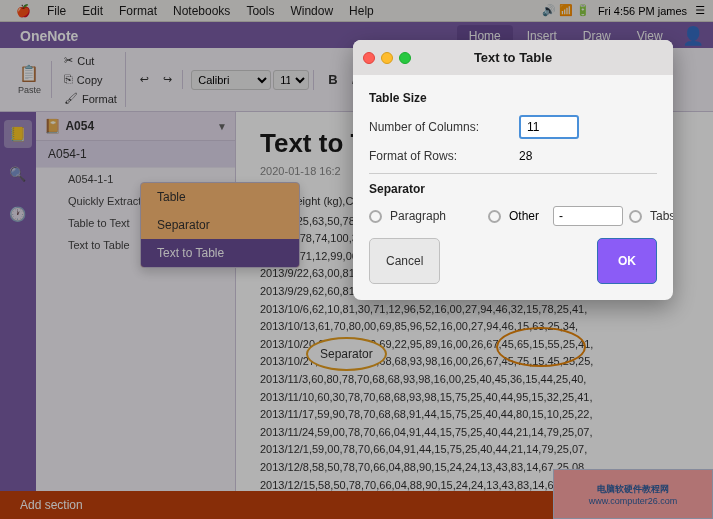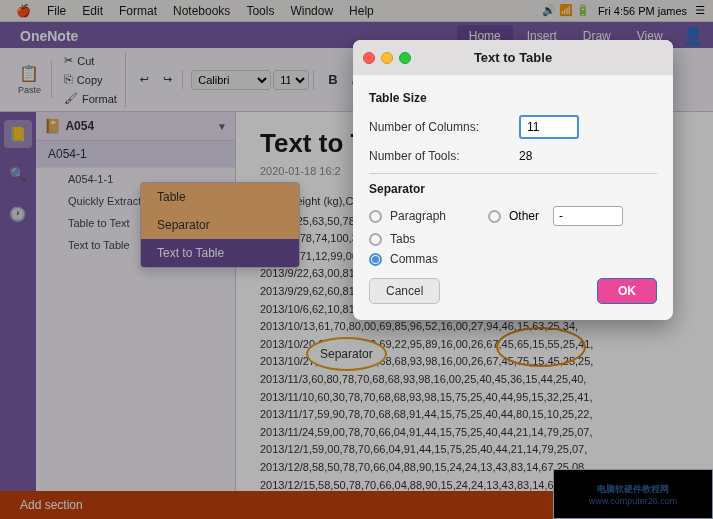--- a/index.html
+++ b/index.html
@@ -293,21 +293,21 @@
       outline: none;
       background: #fff;
     }
     .modal-separator {
       height: 1px;
       background: #ccc;
       margin: 8px 0;
     }
     .radio-group {
       display: flex;
-      flex-direction: column;
+      flex-direction: row;
       gap: 6px;
       margin-bottom: 8px;
     }
     .radio-row {
       display: flex;
       align-items: center;
       gap: 8px;
     }
     .radio-label {
       font-size: 12px;
@@ -330,22 +330,22 @@
     .btn-cancel {
       padding: 5px 16px;
       background: #e8e8e8;
       border: 1px solid #c0c0c0;
       border-radius: 5px;
       font-size: 12px;
       cursor: pointer;
       color: #333;
     }
     .btn-ok {
-      padding: 5px 20px;
-      background: #ec4899;
+      padding: 15px 20px;
+      background: #8b5cf6;
       border: 1px solid #3070b5;
       border-radius: 5px;
       font-size: 12px;
       cursor: pointer;
       color: #fff;
       font-weight: 600;
       margin-left: 24px;
     }
     
     .radio-custom {
@@ -398,21 +398,21 @@
       border-radius: 3px;
     }
 
     
     .watermark {
       position: absolute;
       bottom: 0;
       right: 0;
       width: 160px;
       height: 50px;
-      background: #000000;
+      background: #fca5a5;
       border: 1px solid #c0c8e0;
       display: flex;
       flex-direction: column;
       align-items: center;
       justify-content: center;
       font-size: 9px;
       color: #3060a0;
     }
   </style>
 </head>
@@ -586,21 +586,21 @@
       </div>
       <span class="modal-title">Text to Table</span>
     </div>
     <div class="modal-body">
       <div class="modal-section-title">Table Size</div>
       <div class="modal-row">
         <span class="modal-label">Number of Columns:</span>
         <input class="modal-input" type="text" value="11" style="">
       </div>
       <div class="modal-row">
-        <span class="modal-label">Number of Tools:</span>
+        <span class="modal-label">Format of Rows:</span>
         <span style="font-size:12px;">28</span>
       </div>
 
       <div class="modal-separator"></div>
       <div class="modal-section-title">Separator</div>
 
       <div class="radio-group">
 
         <div class="radio-row">
           <div class="radio-custom"></div>

